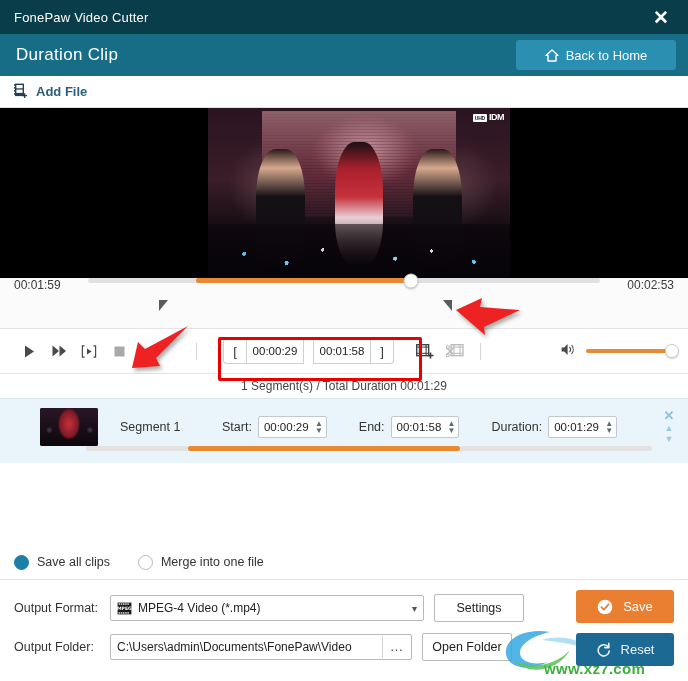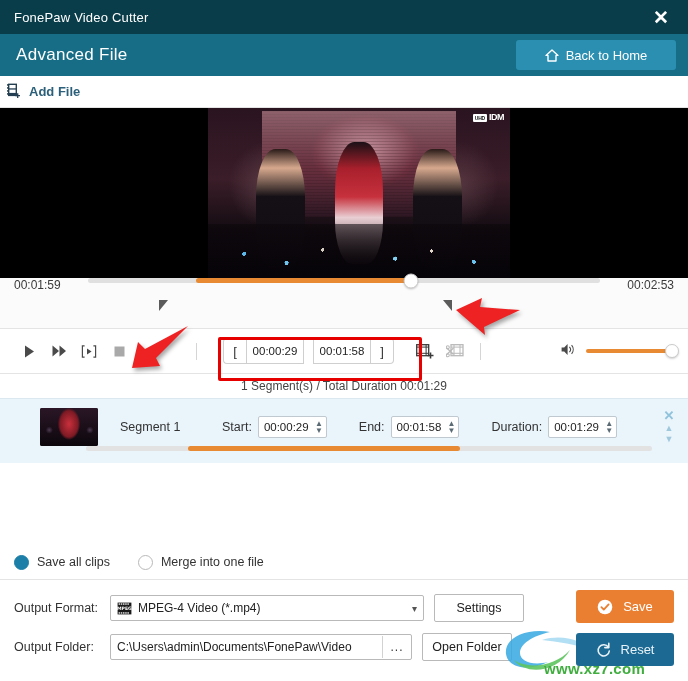--- a/index.html
+++ b/index.html
@@ -32,21 +32,21 @@
   .home-btn{
     background:#2a8fb0;border-radius:3px;height:30px;min-width:136px;
     display:flex;align-items:center;justify-content:center;gap:7px;
     color:#fff;font-size:13px;cursor:pointer;padding:0 12px;
   }
   .home-icon{width:14px;height:13px;display:block;}
 
   
   .filebar{
     height:31px;background:#ffffff;display:flex;align-items:center;
-    padding:0 0 0 7px;position:relative;border-bottom:1px solid #e3e3e3;
+    padding:0 0 0 14px;position:relative;border-bottom:1px solid #e3e3e3;
   }
   .addfile{display:flex;align-items:center;gap:8px;cursor:pointer;}
   .addfile .lbl{font-size:13px;font-weight:bold;color:#2b5f7a;}
   .film-icon{width:14px;height:17px;display:block;}
   .filename{
     position:absolute;left:0;right:0;text-align:center;
     font-size:12px;color:#4a4a4a;pointer-events:none;
   }
 
   
@@ -246,21 +246,21 @@
 <body>
 
 <div class="app">
 
   <div class="titlebar">
     <div class="title">FonePaw Video Cutter</div>
     <div class="close-btn">✕</div>
   </div>
 
   <div class="subheader">
-    <div class="mode">Advanced File</div>
+    <div class="mode">Duration Clip</div>
     <div class="home-btn">
       <span>
         <svg class="home-icon" viewBox="0 0 14 13">
             <path d="M7 1 L13 6.4 H11 V12 H3 V6.4 H1 Z" fill="none" stroke="#ffffff" stroke-width="1.4" stroke-linejoin="round"></path>
           </svg>
       </span>
       <span>Back to Home</span>
     </div>
   </div>
 

